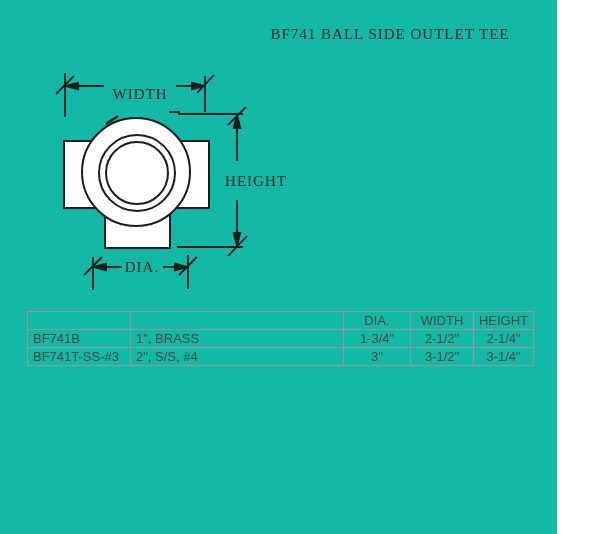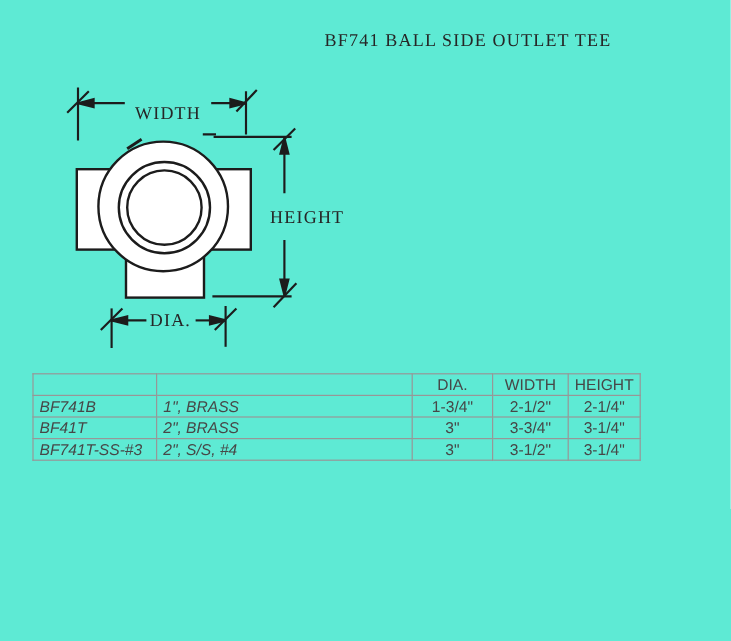--- a/index.html
+++ b/index.html
@@ -1,20 +1,20 @@
 <!DOCTYPE html>
 <html><head>
 <meta charset="utf-8">
 <style>
   html, body { margin: 0; padding: 0; background: #ffffff; }
   #page {
     position: relative;
-    width: 609px;
+    width: 557px;
     height: 534px;
-    background: #5eead4;
+    background: #14b8a6;
     font-family: "Liberation Serif", serif;
     overflow: hidden;
   }
   #title {
     position: absolute;
     left: 268px;
     top: 26px;
     width: 244px;
     text-align: center;
     font-family: "Liberation Serif", serif;
@@ -47,21 +47,21 @@
   }
   #spec-table th, #spec-table td {
     border: 1px solid #979797;
     height: 17px;
     padding: 0;
     font-weight: normal;
     line-height: 17px;
     white-space: nowrap;
     overflow: hidden;
   }
-  #spec-table .cl { text-align: left; padding-left: 5px; font-style: italic; }
+  #spec-table .cl { text-align: left; padding-left: 5px; }
   #spec-table .cc { text-align: center; }
   col.c0 { width: 103px; }
   col.c1 { width: 213px; }
   col.c2 { width: 67px; }
   col.c3 { width: 63px; }
   col.c4 { width: 60px; }
 </style>
 </head>
 <body>
 
@@ -138,27 +138,20 @@
     </thead>
     <tbody>
         <tr>
           <td class="cl">BF741B</td>
           <td class="cl">1", BRASS</td>
           <td class="cc">1-3/4"</td>
           <td class="cc">2-1/2"</td>
           <td class="cc">2-1/4"</td>
         </tr>
         <tr>
-          <td class="cl">BF41T</td>
-          <td class="cl">2", BRASS</td>
-          <td class="cc">3"</td>
-          <td class="cc">3-3/4"</td>
-          <td class="cc">3-1/4"</td>
-        </tr>
-        <tr>
           <td class="cl">BF741T-SS-#3</td>
           <td class="cl">2", S/S, #4</td>
           <td class="cc">3"</td>
           <td class="cc">3-1/2"</td>
           <td class="cc">3-1/4"</td>
         </tr>
       </tbody>
   </table>
 
 </div>

